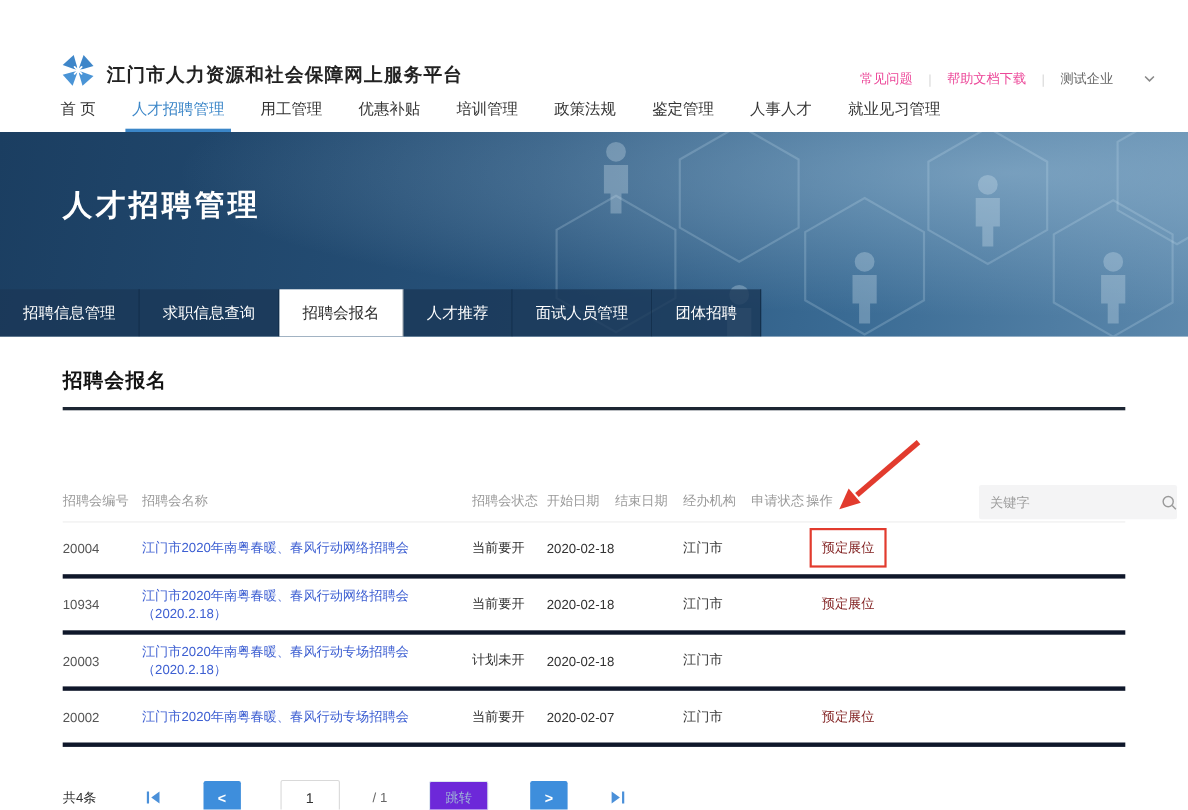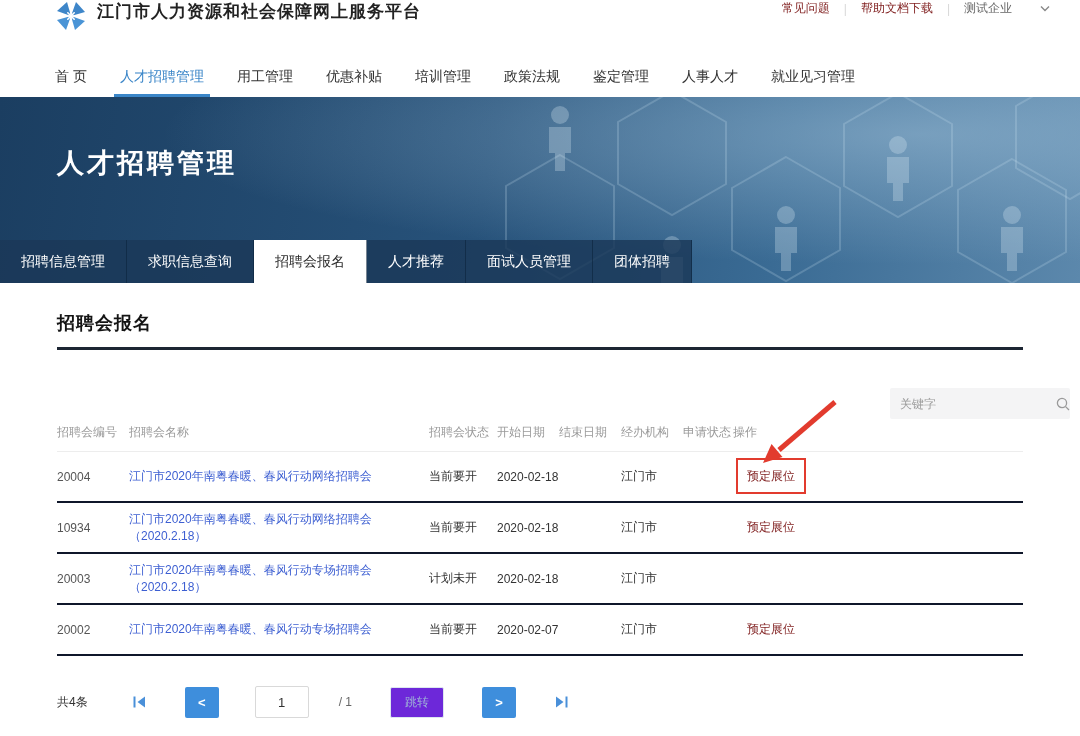--- a/index.html
+++ b/index.html
@@ -1,24 +1,24 @@
 <!DOCTYPE html>
 <html><head>
 <meta charset="utf-8">
 <style>
   * { margin:0; padding:0; box-sizing:border-box; }
   html,body { width:1080px; height:736px; background:#fff; overflow:hidden;
     font-family:"Liberation Sans","DejaVu Sans",sans-serif; }
 
   
-  .top-header { height:57px; display:flex; align-items:flex-start; padding:0 30px 0 55px; background:#fff; }
+  .top-header { height:57px; display:flex; align-items:flex-end; padding:0 30px 0 55px; background:#fff;margin-top:23px; }
   .logo { width:32px; height:32px; margin-right:10px; flex:0 0 auto; }
   .site-title { font-size:17px; font-weight:bold; color:#222; letter-spacing:1px; }
   .header-right { margin-left:auto; display:flex; align-items:center; font-size:12px; color:#666; }
-  .header-right .hlink { color:#7f1d1d; cursor:pointer; }
+  .header-right .hlink { color:#ec4899; cursor:pointer; }
   .header-right .sep { color:#d8d8d8; margin:0 14px; }
   .account { display:flex; align-items:center; cursor:pointer;gap:23px; }
   .account svg { margin-left:5px; }
 
   
   .main-nav { height:40px; display:flex; align-items:stretch; padding:0 0 0 55px; background:#fff; }
   .nav-item { font-size:14px; color:#333; margin-right:33px; display:flex; align-items:center;
     position:relative; cursor:pointer; white-space:nowrap; }
   .nav-item.active { color:#3b86c8; }
   .nav-item.active::after { content:""; position:absolute; left:-6px; right:-6px; bottom:0; height:3px; background:#3b86c8; }
@@ -31,32 +31,32 @@
   .tab-row { position:absolute; left:0; right:0; bottom:0; height:43px; display:flex; }
   .tab { background:rgba(27,56,88,0.82); border-right:1px solid rgba(10,32,56,0.55);
     color:#fff; font-size:14px; display:flex; align-items:center; padding:0 21px; cursor:pointer; white-space:nowrap; }
   .tab.active { background:#fff; color:#2b2b2b; }
 
   
   .content { position:relative; }
   .section-title { margin:28px 57px 0; font-size:18px; font-weight:bold; color:#141414; letter-spacing:1px; }
   .section-rule { margin:12px 57px 0; height:3px; background:#1d2633; width:966px; }
 
-  .search-box { position:absolute; top:77px; right:10px; width:180px; height:31px; background:#f4f4f5;
+  .search-box { position:absolute; top:107px; right:10px; width:180px; height:31px; background:#f4f4f5;
     display:flex; align-items:center; padding:0 10px; border-radius:2px; }
   .search-box input { flex:1; border:none; outline:none; background:transparent; font-size:12px; color:#333;
     font-family:inherit; }
   .search-box input::placeholder { color:#9b9b9b; }
   .search-icon { flex:0 0 auto; cursor:pointer; display:flex; }
 
   
   .fair-table { margin:66px 57px 0; width:966px; font-size:12px; }
   .t-head, .t-row { display:grid; grid-template-columns:72px 300px 68px 62px 62px 62px 50px 1fr; align-items:center; }
   .t-head { color:#9a9a9a; padding:8px 0 10px; border-bottom:1px solid #ededed; }
-  .t-row { height:51px; border-bottom:2px solid #0f172a; color:#333; }
+  .t-row { height:51px; border-bottom:4px solid #0f172a; color:#333; }
   .cell-id { color:#555; }
   .cell-name a { color:#3d5fd2; text-decoration:none; cursor:pointer; }
   .cell-action { position:relative; padding-left:14px; }
   .cell-action a { color:#7f1d1d; text-decoration:none; cursor:pointer; }
   .t-row.annotated .cell-action a { outline:2px solid #e23b2e; outline-offset:9px; }
 
   
   .annotation-layer { position:absolute; inset:0; pointer-events:none; }
 
   

